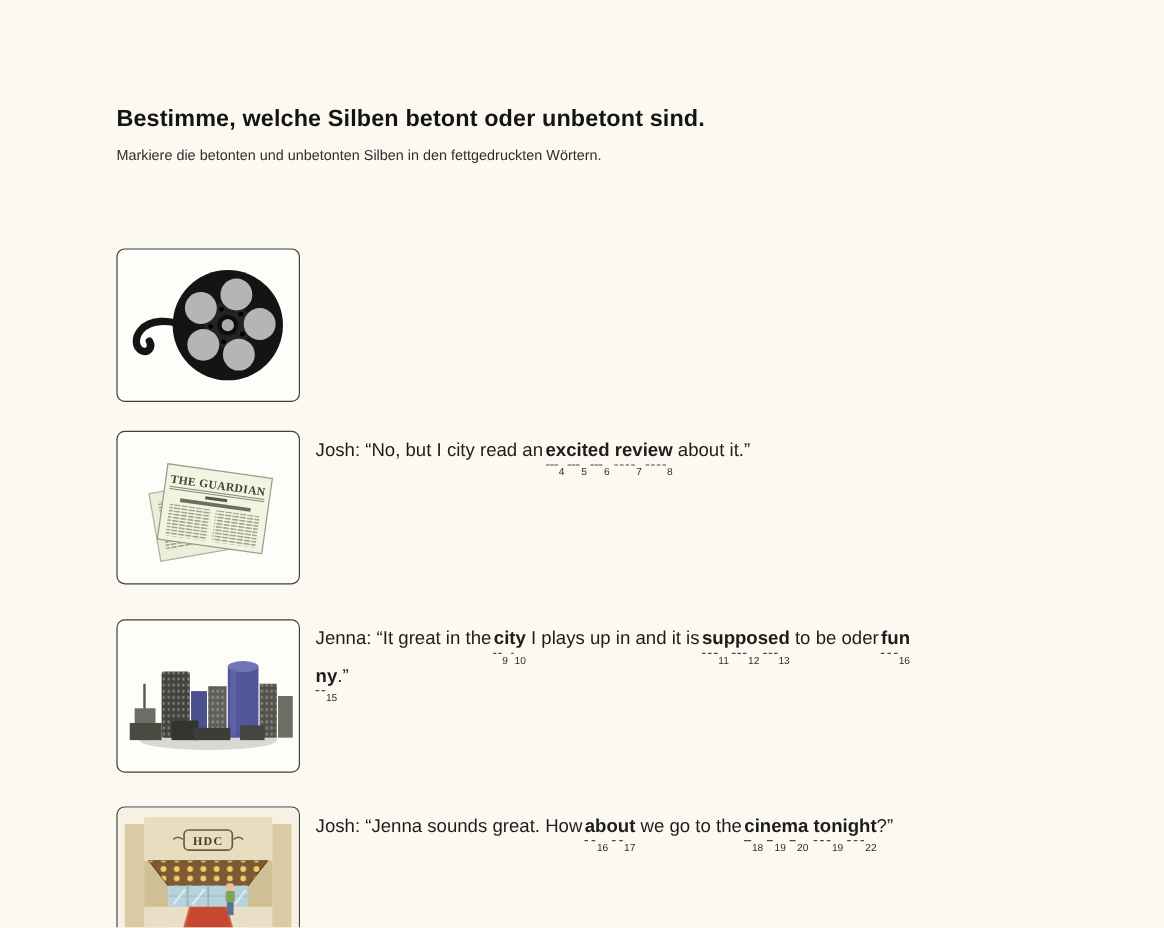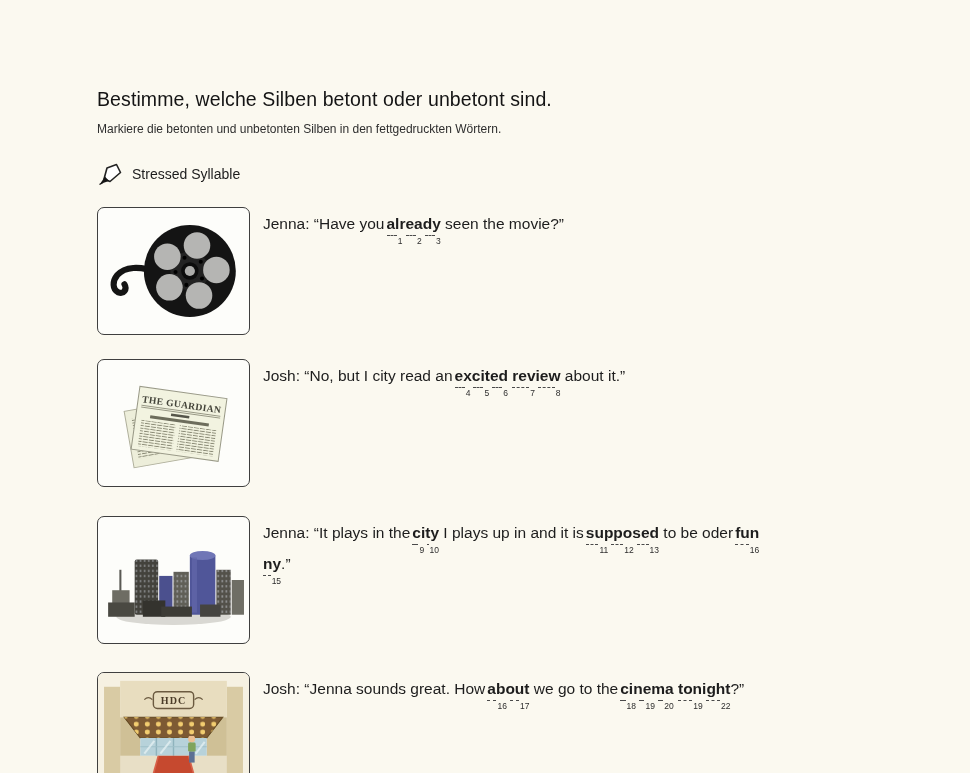--- a/index.html
+++ b/index.html
@@ -1,18 +1,18 @@
 <!DOCTYPE html>
 <html><head>
 <meta charset="utf-8">
 <style>
   html,body{margin:0;padding:0;background:#fbf9f0;}
   .page{position:relative;width:970px;height:773px;overflow:hidden;
         background:#fbf9f0;font-family:"Liberation Sans",sans-serif;color:#1f1f1f;}
-  .title{position:absolute;left:97px;top:88px;font-size:19.5px;font-weight:400;color:#141414;letter-spacing:.1px;}
+  .title{position:absolute;left:97px;top:88px;font-size:19.5px;font-weight:700;color:#141414;letter-spacing:.1px;}
   .subtitle{position:absolute;left:97px;top:122px;font-size:12px;color:#2e2e2e;}
   .legend{position:absolute;left:97px;top:161px;display:flex;align-items:center;gap:34px;}
   .legend-item{display:flex;align-items:center;gap:8px;}
   .legend-label{font-size:14px;color:#1c1c1c;}
   .row{position:absolute;left:97px;width:758px;display:flex;gap:13px;}
   .imgbox{flex:0 0 153px;width:153px;height:128px;background:#fdfdfa;border:1.5px solid #3f3f3f;
           border-radius:7px;box-sizing:border-box;overflow:hidden;display:flex;align-items:center;justify-content:center;}
   .imgbox svg{display:block;}
   .imgbox.fullbleed svg{width:100%;height:100%;}
   .sentence{flex:1;font-size:15.5px;line-height:31px;padding-top:1px;color:#1d1d1d;}
@@ -25,28 +25,20 @@
 </style>
 </head>
 <body>
 
 <div class="page">
 
   <div class="title">Bestimme, welche Silben betont oder unbetont sind.</div>
   <div class="subtitle">Markiere die betonten und unbetonten Silben in den fettgedruckten Wörtern.</div>
 
   <div class="legend">
-    <div class="legend-item">
-      <svg width="27" height="25" viewBox="0 0 27 25">
-        <path d="M7 18 L10 7 L19.5 3.5 L23.5 11.5 L13 20.5 Z" fill="#ffffff" stroke="#222222" stroke-width="1.6" stroke-linejoin="round"></path>
-        <path d="M3 23 L8 15.5 L12 20 Z" fill="#151515"></path>
-        <path d="M2.5 23.5 L6 21.5" stroke="#151515" stroke-width="1.4"></path>
-      </svg>
-      <span class="legend-label">Stressed Syllable</span>
-    </div>
   </div>
 
   <div class="row" style="top:207px">
     <div class="imgbox">
       <svg width="143" height="116" viewBox="0 0 140 112">
         <path d="M56 58 C36 50 22 52 15 60 C10 66 10 74 16 77 C21 79 25 74 22 69" stroke="#141414" stroke-width="6" fill="none" stroke-linecap="round"></path>
         <circle cx="86" cy="56" r="45" fill="#141414"></circle>
         <circle cx="86" cy="56" r="19" fill="#232323"></circle>
         <circle cx="93" cy="31" r="13" fill="#b5b5b3"></circle>
         <circle cx="64" cy="42" r="13" fill="#b5b5b3"></circle>
@@ -55,34 +47,20 @@
         <circle cx="112" cy="55" r="13" fill="#b5b5b3"></circle>
         <circle cx="96.7" cy="47" r="2" fill="#000000"></circle>
         <circle cx="80.8" cy="43" r="2" fill="#000000"></circle>
         <circle cx="72" cy="57" r="2" fill="#000000"></circle>
         <circle cx="82.6" cy="69.6" r="2" fill="#000000"></circle>
         <circle cx="97.9" cy="63.4" r="2" fill="#000000"></circle>
         <circle cx="86" cy="56" r="8.5" fill="#0d0d0d"></circle>
         <circle cx="86" cy="56" r="5" fill="#adadab"></circle>
       </svg>
     </div>
-    <div class="sentence"><span>Jenna: “Have you</span><span class="bold-word tight">already<span class="syl-row">
-            <span class="syl-marker">
-              <span class="dash"></span>
-              <span class="num">1</span>
-            </span>
-            <span class="syl-marker">
-              <span class="dash"></span>
-              <span class="num">2</span>
-            </span>
-            <span class="syl-marker">
-              <span class="dash"></span>
-              <span class="num">3</span>
-            </span>
-          </span></span><span> seen the movie?”</span></div>
   </div>
 
   <div class="row" style="top:359px">
     <div class="imgbox">
       <svg width="143" height="116" viewBox="0 0 140 112">
         <defs>
           <pattern id="nlines" patternUnits="userSpaceOnUse" width="6" height="2.6">
             <rect x="0" y="0.8" width="5" height="0.9" fill="#84846f"></rect>
           </pattern>
         </defs>
@@ -149,21 +127,21 @@
         <ellipse cx="98.5" cy="32" rx="12.5" ry="4.5" fill="#7076b6"></ellipse>
         <rect x="88" y="34" width="5" height="54" fill="#6268aa" opacity="0.7"></rect>
         <rect x="112" y="46" width="14" height="44" fill="#53514a"></rect>
         <rect x="112" y="46" width="14" height="44" fill="url(#cwin)"></rect>
         <rect x="127" y="56" width="12" height="34" fill="#6f6e65"></rect>
         <rect x="40" y="76" width="22" height="16" fill="#34332e"></rect>
         <rect x="58" y="82" width="30" height="10" fill="#3d3c36"></rect>
         <rect x="96" y="80" width="20" height="12" fill="#454440"></rect>
       </svg>
     </div>
-    <div class="sentence"><span>Jenna: “It plays in the</span><span class="bold-word tight">city<span class="syl-row">
+    <div class="sentence"><span>Jenna: “It great in the</span><span class="bold-word tight">city<span class="syl-row">
             <span class="syl-marker">
               <span class="dash"></span>
               <span class="num">9</span>
             </span>
             <span class="syl-marker">
               <span class="dash"></span>
               <span class="num">10</span>
             </span>
           </span></span><span> I plays up in and it is</span><span class="bold-word tight">supposed<span class="syl-row">
             <span class="syl-marker">

